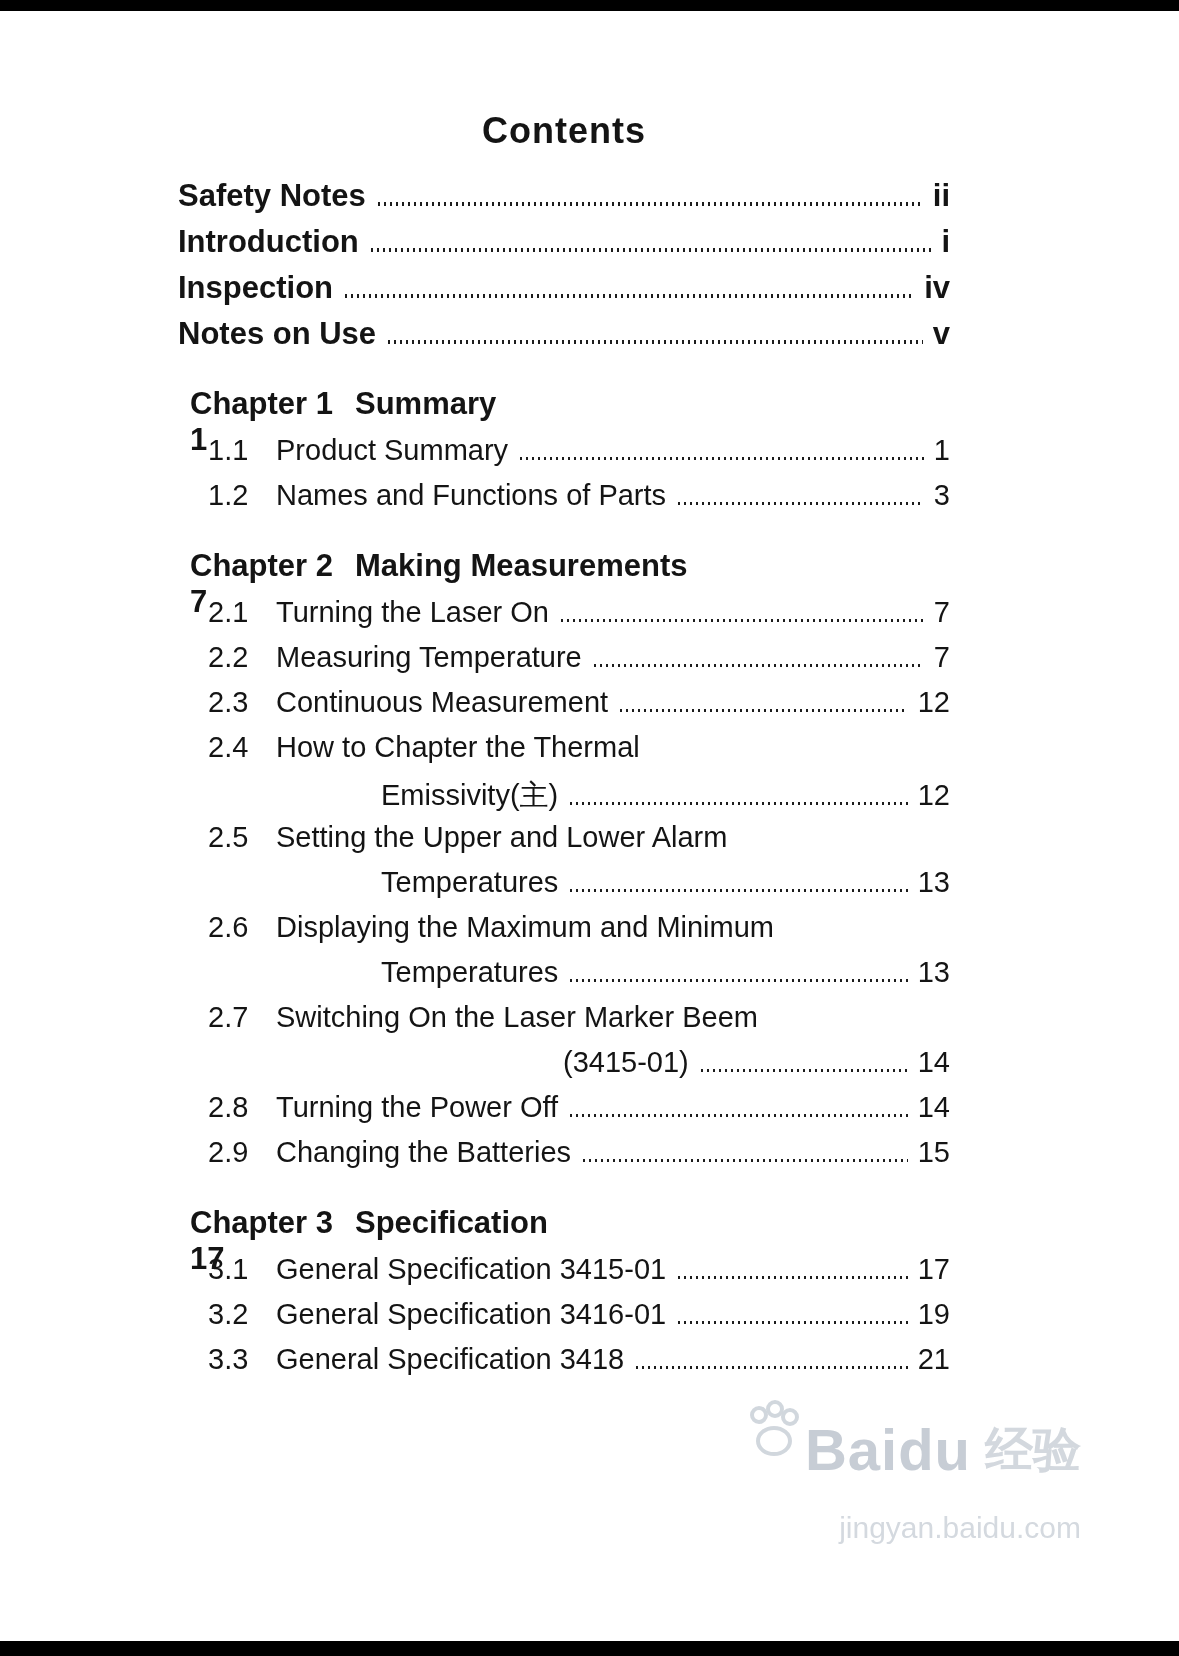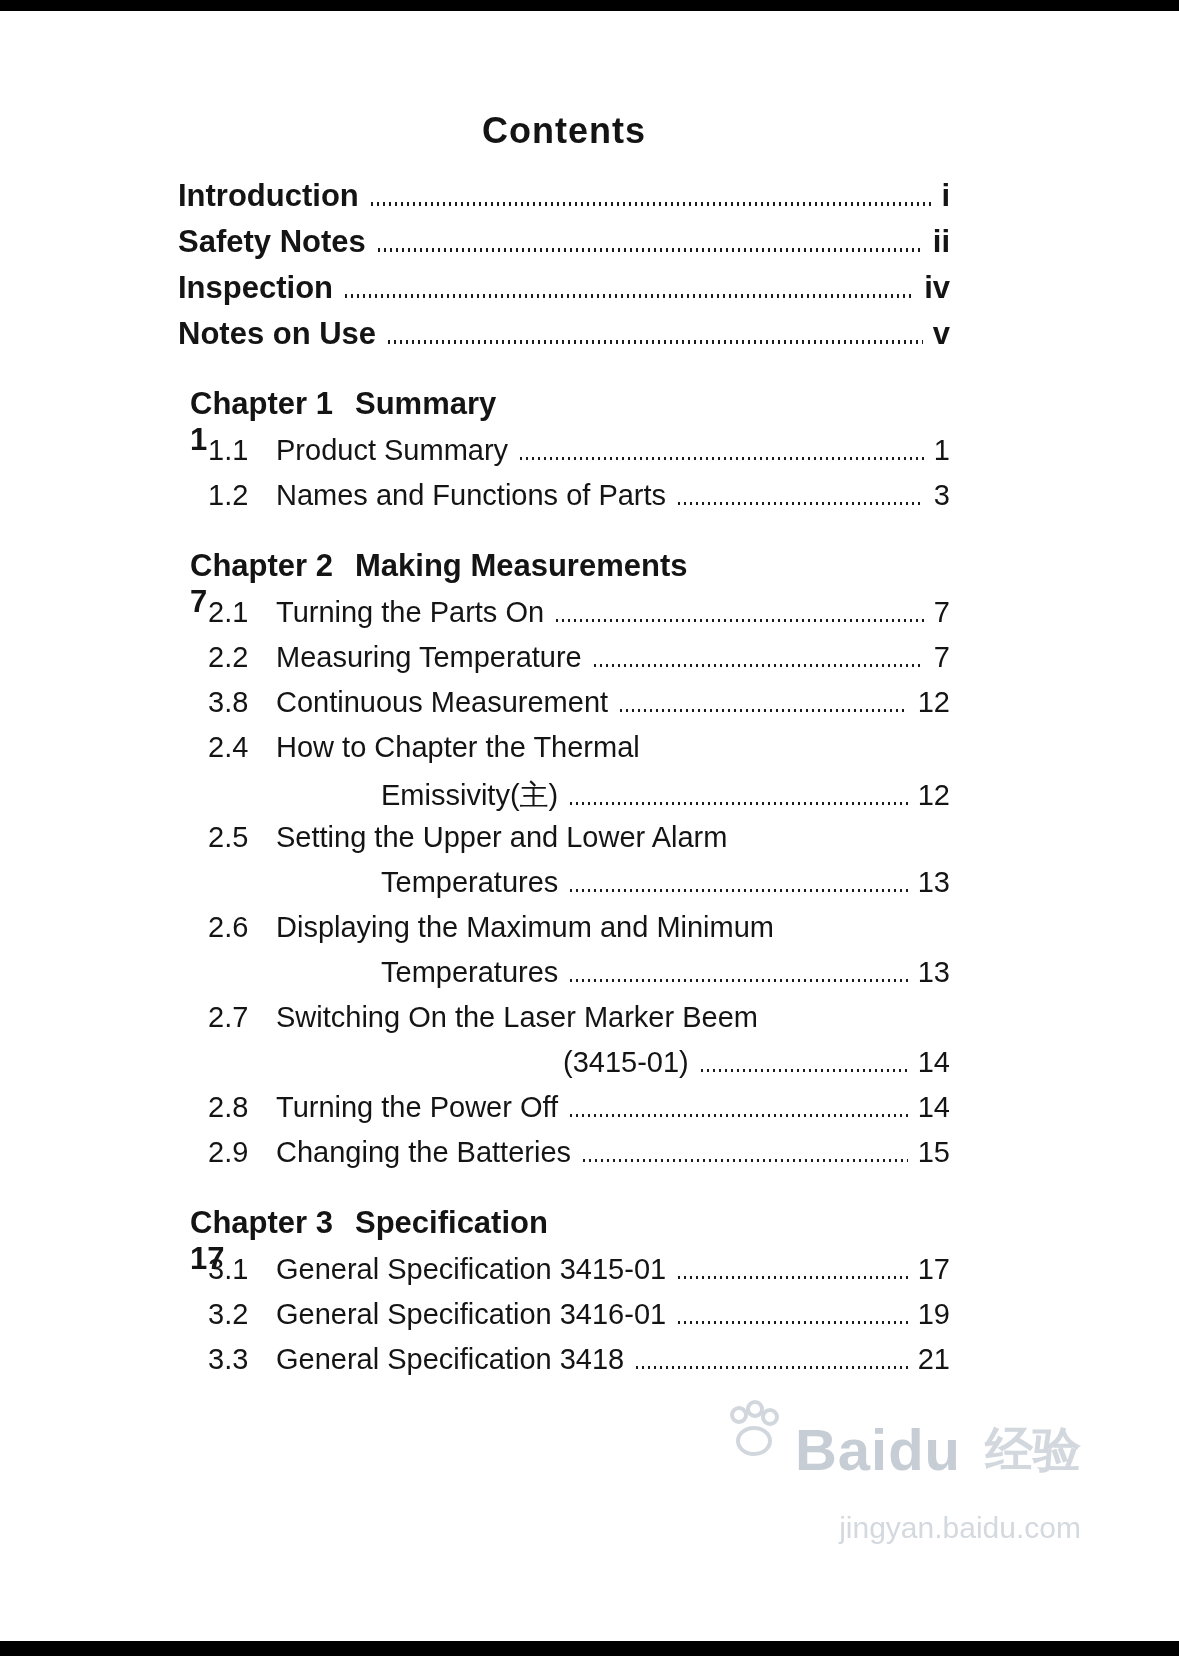--- a/index.html
+++ b/index.html
@@ -35,43 +35,43 @@
   .section .num{width:68px;flex:0 0 68px;}
   .section .sec-title{white-space:nowrap;}
 
   .cont1{padding-left:203px;}
   .cont2{padding-left:385px;}
 
   .watermark{
     position:absolute;right:98px;bottom:112px;
     color:#cbd1d8;text-align:right;line-height:1.1;
   }
-  .wm-top{display:flex;align-items:center;justify-content:flex-end;gap:16px;text-align:right;}
+  .wm-top{display:flex;align-items:center;justify-content:flex-end;gap:6px;text-align:right;}
   .wm-brand{font-size:58px;font-weight:bold;letter-spacing:1px;color:#c7cdd5;}
   .wm-cn{font-size:48px;font-weight:bold;color:#d3d8de;margin-left:8px;}
   .wm-url{font-size:30px;color:#d4d9df;margin-top:10px;}
   .wm-logo{opacity:.9;margin-bottom:34px;margin-right:-6px;}
 </style>
 </head>
 <body>
 
 <div class="scan-bar bar-top"></div>
 
 <div class="content">
   <div class="title">Contents</div>
   <div>
       <div class="row front">
+    <span class="label">Safety Notes</span>
+    <span class="leader bold"></span>
+    <span class="page">ii</span>
+  </div>
+      <div class="row front">
     <span class="label">Introduction</span>
     <span class="leader bold"></span>
     <span class="page">i</span>
-  </div>
-      <div class="row front">
-    <span class="label">Safety Notes</span>
-    <span class="leader bold"></span>
-    <span class="page">ii</span>
   </div>
       <div class="row front">
     <span class="label">Inspection</span>
     <span class="leader bold"></span>
     <span class="page">iv</span>
   </div>
       <div class="row front">
     <span class="label">Notes on Use</span>
     <span class="leader bold"></span>
     <span class="page">v</span>
@@ -93,32 +93,32 @@
     <span class="leader"></span>
     <span class="page">3</span>
   </div>
       <div class="row chapter">
     <span class="label"><span>Chapter 2</span><span class="chapter-title">Making Measurements</span></span>
     <span class="leader bold"></span>
     <span class="page">7</span>
   </div>
       <div class="row section">
     <span class="num">2.1</span>
-    <span class="sec-title">Turning the Parts On</span>
+    <span class="sec-title">Turning the Laser On</span>
     <span class="leader"></span>
     <span class="page">7</span>
   </div>
       <div class="row section">
     <span class="num">2.2</span>
     <span class="sec-title">Measuring Temperature</span>
     <span class="leader"></span>
     <span class="page">7</span>
   </div>
       <div class="row section">
-    <span class="num">3.8</span>
+    <span class="num">2.3</span>
     <span class="sec-title">Continuous Measurement</span>
     <span class="leader"></span>
     <span class="page">12</span>
   </div>
       <div>
     <div class="row section">
       <span class="num">2.4</span>
       <span class="sec-title">How to Chapter the Thermal</span>
     </div>
     <div class="row section cont cont1">

